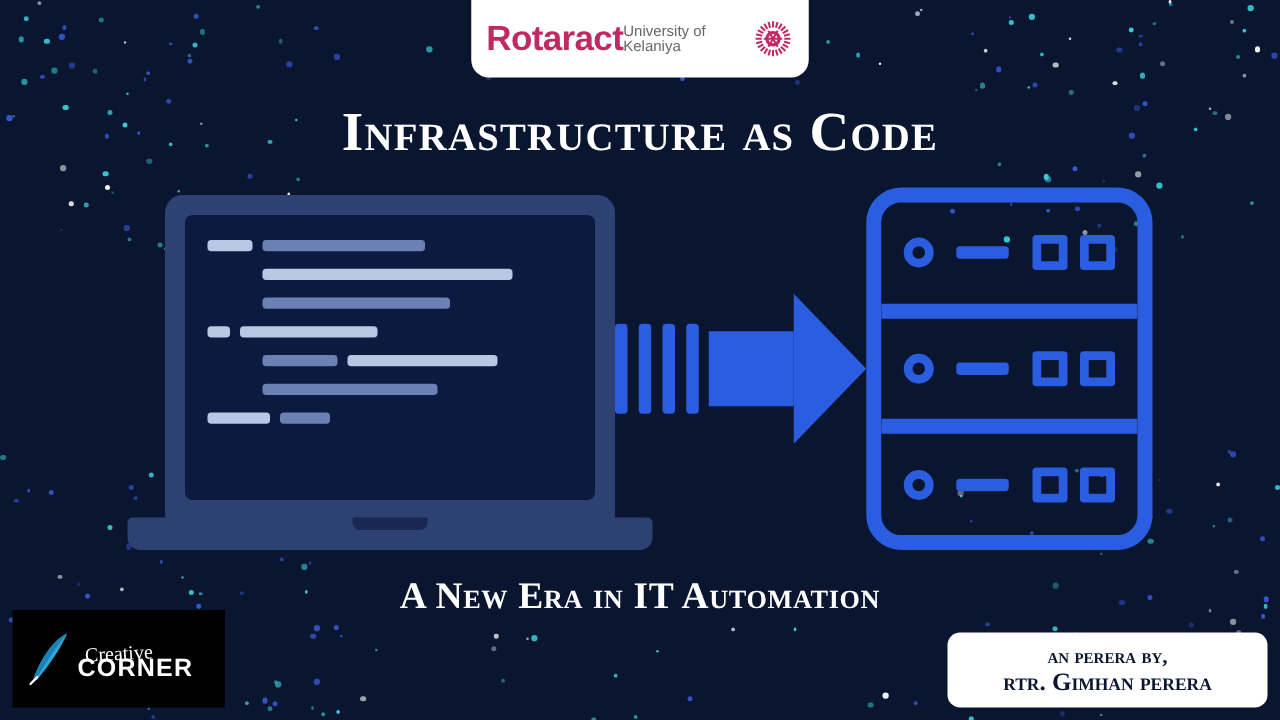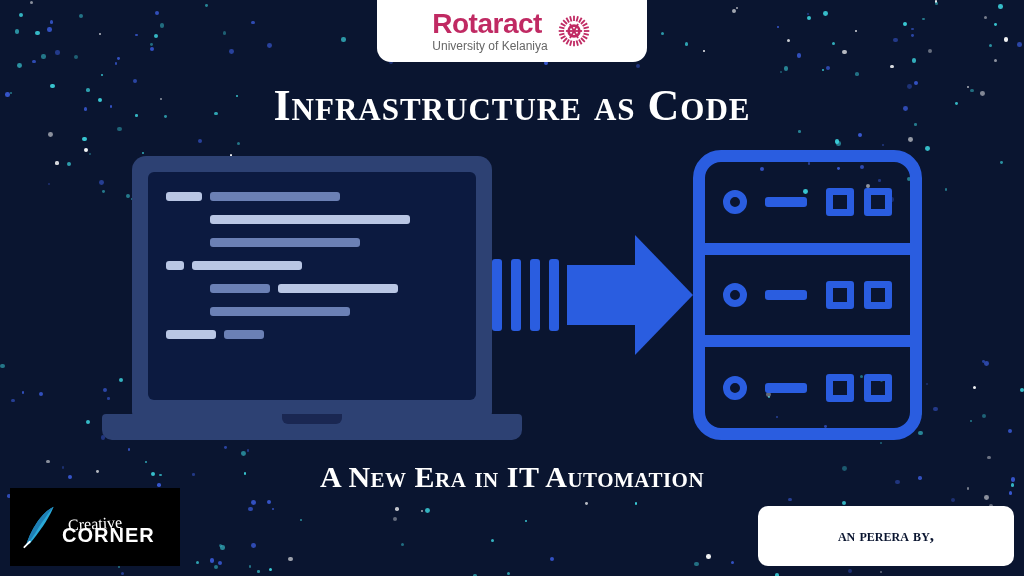--- a/index.html
+++ b/index.html
@@ -32,24 +32,23 @@
       background: #fff;
       border-radius: 0 0 14px 14px;
       display: flex;
       align-items: center;
       justify-content: center;
       padding: 6px 12px;
       gap: 8px;
     }
     .logo-text-block {
       display: flex;
-      flex-direction: column;
+      flex-direction: row;
       align-items: flex-start;
       line-height: 1;
-      text-align: right;
     }
     .logo-brand {
       color: #c02a63;
       font-size: 28px;
       font-weight: 700;
       font-family: Arial, sans-serif;
       letter-spacing: -0.5px;
     }
     .logo-sub {
       color: #666;
@@ -713,13 +712,14 @@
     <path d="M4 46 L10 40" stroke="#fff" stroke-width="2" stroke-linecap="round"></path>
   </svg>
   <div class="corner-text">
     <span class="corner-script">Creative</span>
     <span class="corner-block">CORNER</span>
   </div>
 </div>
 
 <div class="byline-card">
   <span class="byline-top">an perera by,</span>
+  <span class="byline-name">rtr. Gimhan perera</span>
 </div>
 
 </body></html>

